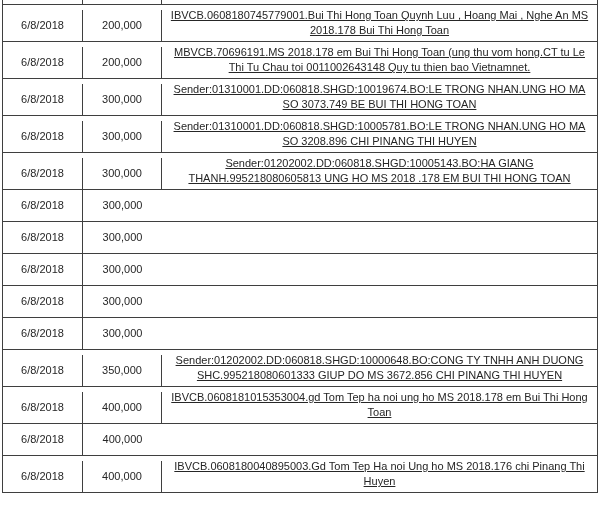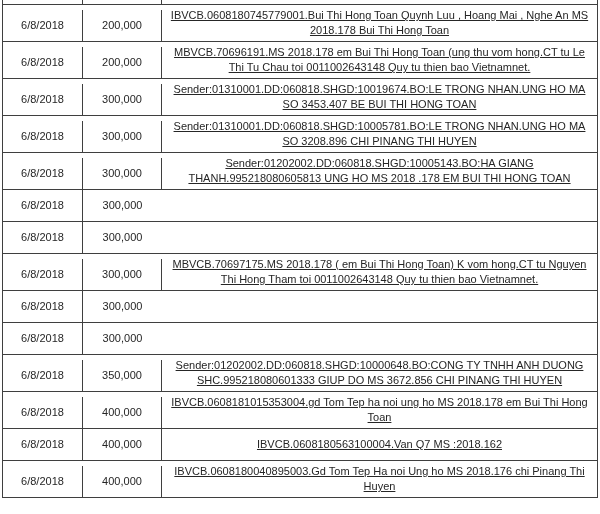--- a/index.html
+++ b/index.html
@@ -66,21 +66,21 @@
 
   <div class="row">
     <div class="cell date">6/8/2018</div>
     <div class="cell amount">200,000</div>
     <div class="cell desc">MBVCB.70696191.MS 2018.178 em Bui Thi Hong Toan (ung thu vom hong.CT tu Le Thi Tu Chau toi 0011002643148 Quy tu thien bao Vietnamnet.</div>
   </div>
 
   <div class="row">
     <div class="cell date">6/8/2018</div>
     <div class="cell amount">300,000</div>
-    <div class="cell desc">Sender:01310001.DD:060818.SHGD:10019674.BO:LE TRONG NHAN.UNG HO MA SO 3453.407 BE BUI THI HONG TOAN</div>
+    <div class="cell desc">Sender:01310001.DD:060818.SHGD:10019674.BO:LE TRONG NHAN.UNG HO MA SO 3073.749 BE BUI THI HONG TOAN</div>
   </div>
 
   <div class="row">
     <div class="cell date">6/8/2018</div>
     <div class="cell amount">300,000</div>
     <div class="cell desc">Sender:01310001.DD:060818.SHGD:10005781.BO:LE TRONG NHAN.UNG HO MA SO 3208.896 CHI PINANG THI HUYEN</div>
   </div>
 
   <div class="row">
     <div class="cell date">6/8/2018</div>
@@ -94,21 +94,20 @@
   </div>
 
   <div class="row">
     <div class="cell date">6/8/2018</div>
     <div class="cell amount">300,000</div>
   </div>
 
   <div class="row">
     <div class="cell date">6/8/2018</div>
     <div class="cell amount">300,000</div>
-    <div class="cell desc">MBVCB.70697175.MS 2018.178 ( em Bui Thi Hong Toan) K vom hong.CT tu Nguyen Thi Hong Tham toi 0011002643148 Quy tu thien bao Vietnamnet.</div>
   </div>
 
   <div class="row">
     <div class="cell date">6/8/2018</div>
     <div class="cell amount">300,000</div>
   </div>
 
   <div class="row">
     <div class="cell date">6/8/2018</div>
     <div class="cell amount">300,000</div>
@@ -122,21 +121,20 @@
 
   <div class="row">
     <div class="cell date">6/8/2018</div>
     <div class="cell amount">400,000</div>
     <div class="cell desc">IBVCB.0608181015353004.gd Tom Tep ha noi ung ho MS 2018.178 em Bui Thi Hong Toan</div>
   </div>
 
   <div class="row">
     <div class="cell date">6/8/2018</div>
     <div class="cell amount">400,000</div>
-    <div class="cell desc">IBVCB.0608180563100004.Van Q7 MS :2018.162</div>
   </div>
 
   <div class="row">
     <div class="cell date">6/8/2018</div>
     <div class="cell amount">400,000</div>
     <div class="cell desc">IBVCB.0608180040895003.Gd Tom Tep Ha noi Ung ho MS 2018.176 chi Pinang Thi Huyen</div>
   </div>
 </div>
 
 </div>

